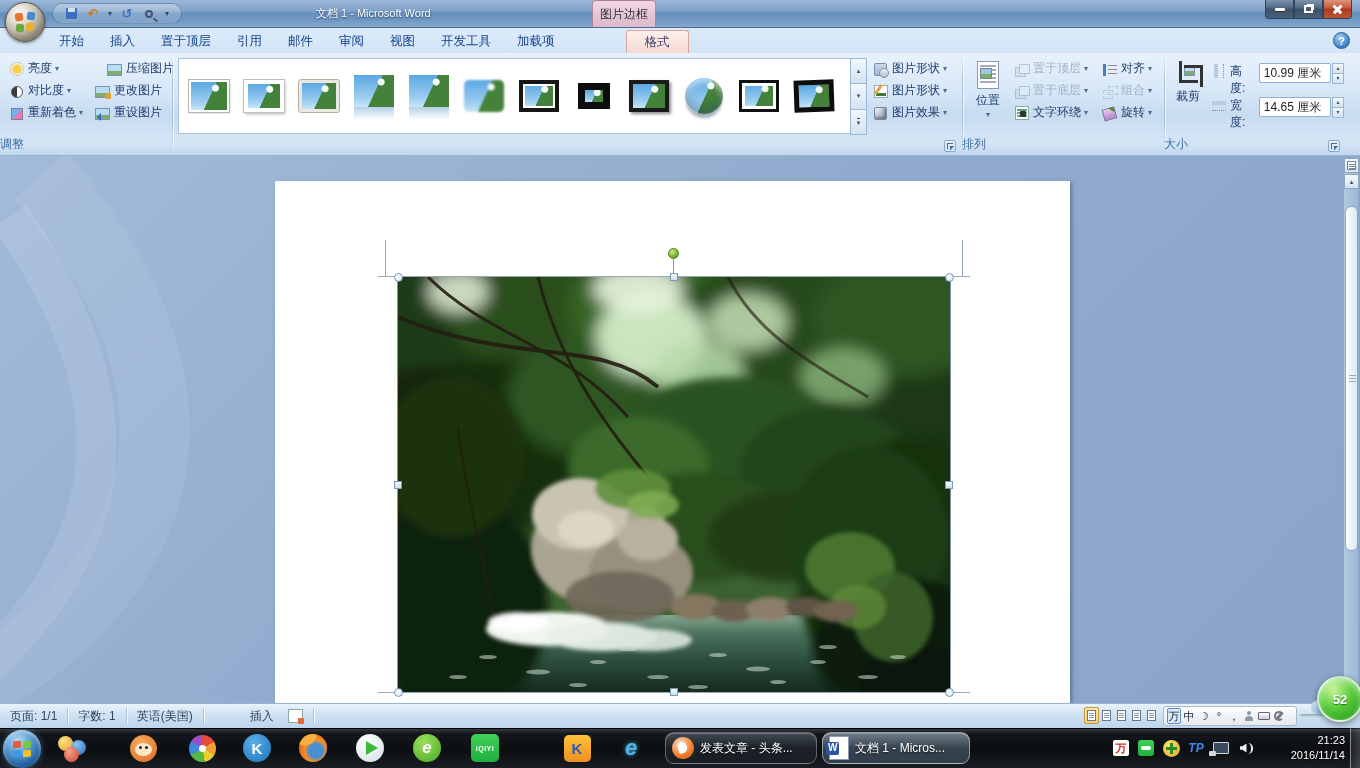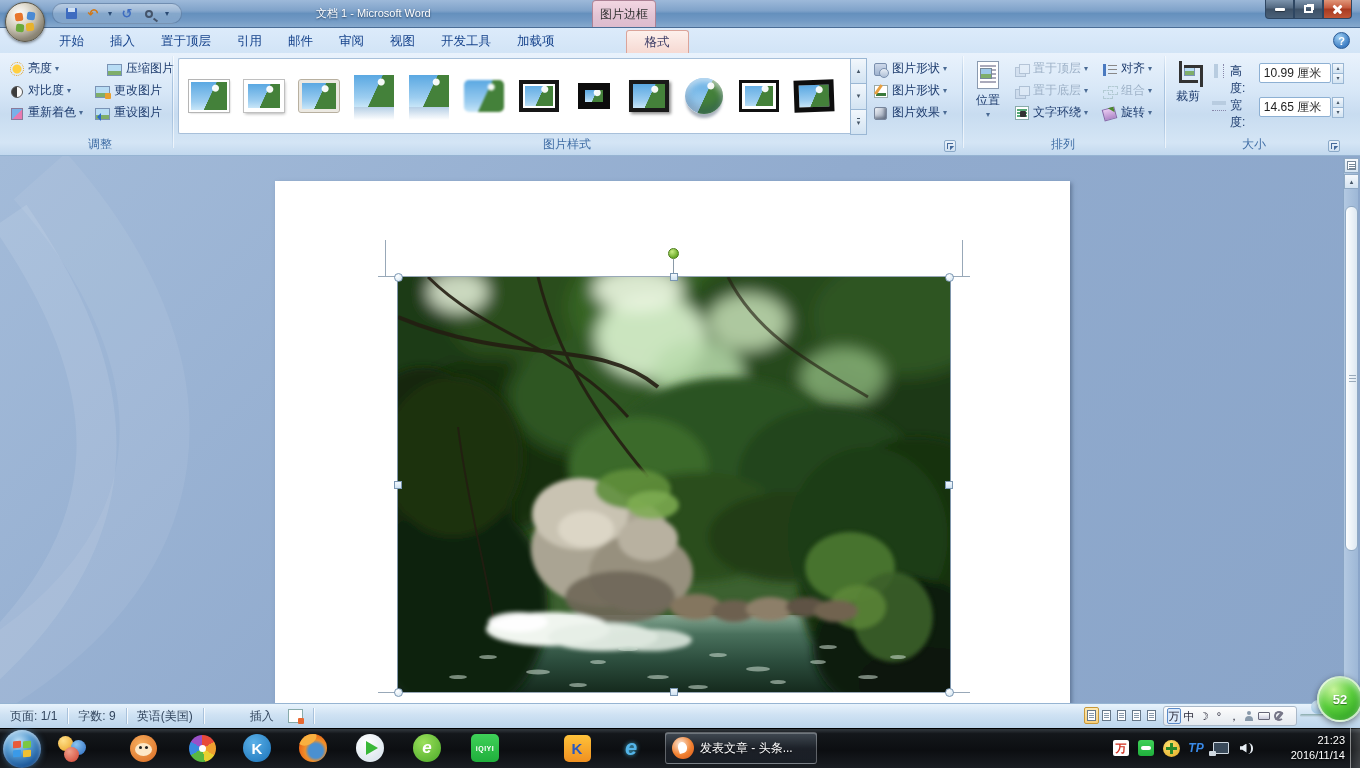--- a/index.html
+++ b/index.html
@@ -52,21 +52,21 @@
 .tab-spacer{width:58px}
 .tab.active{background:linear-gradient(180deg,#fdf0ec,#f6d9d2);border:1px solid #dba49a;border-bottom:none;border-radius:3px 3px 0 0;color:#3c3c66;padding:0 18px}
 .help-btn{position:absolute;right:10px;top:4px;width:17px;height:17px;border-radius:50%;
  background:radial-gradient(circle at 35% 30%,#9fd0f4,#3e7ec4 70%);color:#fff;font-size:11px;font-weight:bold;text-align:center;line-height:17px;border:1px solid #2a5a94}
 
 
 .ribbon{position:absolute;left:0;top:53px;width:1360px;height:103px;
  background:linear-gradient(180deg,#e9f2fc 0%,#d7e7f7 38%,#c8dcf0 60%,#d4e5f5 88%,#c2d8ee 100%);
  border-bottom:1px solid #96b4d2}
 .rgroup{position:absolute;top:2px;height:99px}
-.glabel{position:absolute;left:0;right:0;bottom:2px;text-align:center;font-size:12px;color:#3f6da5;height:15px;line-height:15px}
+.glabel{position:absolute;left:0;right:0;bottom:2px;font-size:12px;color:#3f6da5;height:15px;line-height:15px}
 .gsep{position:absolute;top:3px;height:92px;width:1px;background:linear-gradient(180deg,rgba(150,180,210,.1),#a9c4e0 30%,#a9c4e0 70%,rgba(150,180,210,.1));box-shadow:1px 0 0 rgba(255,255,255,.6)}
 .rbtn{position:absolute;display:flex;align-items:center;height:21px;font-size:12px;color:#1e3c6e;padding:0 3px;border-radius:3px;white-space:nowrap}
 .rbtn .dd{font-size:8px;margin-left:3px;color:#4a6a94}
 .rbtn.dis{color:#9db1c7}
 .rbtn.dis .ic{opacity:.45}
 .bigbtn{position:absolute;width:36px;height:74px;display:flex;flex-direction:column;align-items:center;justify-content:flex-start;border-radius:3px;font-size:12px;color:#1e3c6e;padding-top:4px}
 .bigbtn .lbl{margin-top:3px}
 .bigbtn .dd{font-size:8px;color:#4a6a94;margin-top:1px}
 .ic{width:16px;height:16px;flex:none;margin-right:3px;position:relative;display:inline-block}
 .ic-sun{background:radial-gradient(circle,#ffcf40 0 4px,rgba(255,207,64,0) 5px)}
@@ -206,21 +206,21 @@
 .pinwheel::after{content:"";position:absolute;left:10px;top:10px;width:7px;height:7px;border-radius:50%;background:#fff}
 .kcirc{background:radial-gradient(circle at 38% 30%,#5ab0e8,#1a72b8);color:#fff;font-weight:bold;font-size:15px}
 .firefox{width:28px;height:28px;border-radius:50%;background:radial-gradient(circle at 60% 60%,#4a90d0 0 30%,#f0902a 45%,#e85a10 80%);position:relative;overflow:hidden}
 .firefox::after{content:"";position:absolute;left:-2px;top:-3px;width:20px;height:14px;border-radius:50%;background:#f8b040;transform:rotate(-25deg)}
 .playbtn{background:radial-gradient(circle at 38% 30%,#fff,#dfe8ef 70%);position:relative}
 .playbtn::after{content:"";position:absolute;left:10px;top:7px;width:0;height:0;border:7px solid transparent;border-left:12px solid #3ab838}
 .greene{background:radial-gradient(circle at 38% 30%,#9ae05a,#4aa828);color:#fff;font-weight:bold;font-size:17px;font-style:italic}
 .iqiyi{width:28px;height:28px;border-radius:5px;background:linear-gradient(180deg,#3fd158,#1faf3c);display:flex;align-items:center;justify-content:center;color:#fff;font-size:7px;font-weight:bold;letter-spacing:.5px}
 .kugou{width:27px;height:27px;border-radius:5px;background:linear-gradient(180deg,#ffc23a,#f09020);display:flex;align-items:center;justify-content:center;color:#2a5ac0;font-size:15px;font-weight:bold}
 .iebig{color:#fff;font-size:22px;font-style:italic;font-weight:bold;background:transparent;text-shadow:0 0 4px #4ac;color:#53b4e8}
-.tb-win{position:absolute;top:732px;height:32px;border-radius:3px;border:1px solid rgba(255,255,255,.3);display:flex;align-items:center;padding:0 6px;gap:6px;
+.tb-win{position:absolute;top:732px;height:32px;border-radius:9px;border:1px solid rgba(255,255,255,.3);display:flex;align-items:center;padding:0 6px;gap:6px;
  background:linear-gradient(180deg,rgba(120,135,150,.45),rgba(60,70,85,.35) 50%,rgba(30,38,48,.45));box-shadow:inset 0 1px 0 rgba(255,255,255,.25)}
 .tb-win.active{background:linear-gradient(180deg,rgba(190,210,230,.55),rgba(120,145,170,.4) 50%,rgba(80,100,125,.5));border-color:rgba(255,255,255,.45)}
 .tb-win .wlabel{font-size:12px;color:#fff;white-space:nowrap;overflow:hidden;text-overflow:ellipsis;text-shadow:0 1px 2px rgba(0,0,0,.7)}
 .flameico{width:22px;height:22px;border-radius:50%;background:radial-gradient(circle at 38% 32%,#fce8d8,#f08030 55%,#d85518);flex:none;position:relative}
 .flameico::after{content:"";position:absolute;left:6px;top:5px;width:9px;height:11px;border-radius:50% 50% 50% 0;background:#fff;transform:rotate(-18deg)}
 .wordico{width:20px;height:24px;background:#fff;border:1px solid #8a9ab5;flex:none;position:relative}
 .wordico::before{content:"";position:absolute;left:-4px;top:5px;width:13px;height:13px;background:#2b579a;border-radius:2px}
 .wordico::after{content:"W";position:absolute;left:-2px;top:5px;font-size:10px;color:#fff;font-weight:bold}
 .tray{position:absolute;top:728px;height:40px;display:flex;align-items:center}
 .tr-ic{width:18px;height:18px;margin-right:7px;display:flex;align-items:center;justify-content:center}
@@ -404,21 +404,20 @@
       <div class="rbtn" style="left:698px;top:25px">
           <span class="ic ic-bord"></span>
           <span>图片形状</span>
           <span class="dd">▾</span>
         </div>
       <div class="rbtn" style="left:698px;top:47px">
           <span class="ic ic-fx"></span>
           <span>图片效果</span>
           <span class="dd">▾</span>
         </div>
-      <div class="glabel">图片样式</div>
       <div class="dlauncher" style="right:6px;bottom:2px"></div>
     </div>
     <div class="gsep" style="left:962px"></div>
 
     <div class="rgroup" style="left:962px;width:202px">
       <div class="bigbtn" style="left:8px;top:2px">
         <span class="ic-pos"></span>
         <span class="lbl">位置</span>
         <span class="dd">▾</span>
       </div>
@@ -619,21 +618,21 @@
       <div class="vthumb"></div>
       <div class="vs-btn" style="bottom:0;top:auto">
           <span>▾</span>
         </div>
     </div>
   </div>
 
   <div class="statusbar">
     <span class="st-item">页面: 1/1</span>
     <span class="st-sep"></span>
-    <span class="st-item">字数: 9</span>
+    <span class="st-item">字数: 1</span>
     <span class="st-sep"></span>
     <span class="st-item">英语(美国)</span>
     <span class="st-sep"></span>
     <span class="st-item" style="margin-left:36px">插入</span>
     <span class="st-ico"></span>
     <span class="st-sep" style="margin-left:10px"></span>
     <div class="viewbtns">
       <div class="vb active">
           <i></i>
         </div>
@@ -710,20 +709,24 @@
   <div class="tb-ic" style="left:562px">
       <span class="kugou">K</span>
     </div>
   <div class="tb-ic" style="left:616px">
       <span class="circ iebig">e</span>
     </div>
 
   <div class="tb-win" style="left:665px;width:152px">
     <span class="flameico"></span>
     <span class="wlabel">发表文章 - 头条...</span>
+  </div>
+  <div class="tb-win active" style="left:822px;width:148px">
+    <span class="wordico"></span>
+    <span class="wlabel">文档 1 - Micros...</span>
   </div>
 
   <div class="tray" style="left:1112px">
     <span class="tr-ic">
         <span class="wb-ime">万</span>
       </span>
     <span class="tr-ic">
         <span class="iqiyi-s"></span>
       </span>
     <span class="tr-ic">

